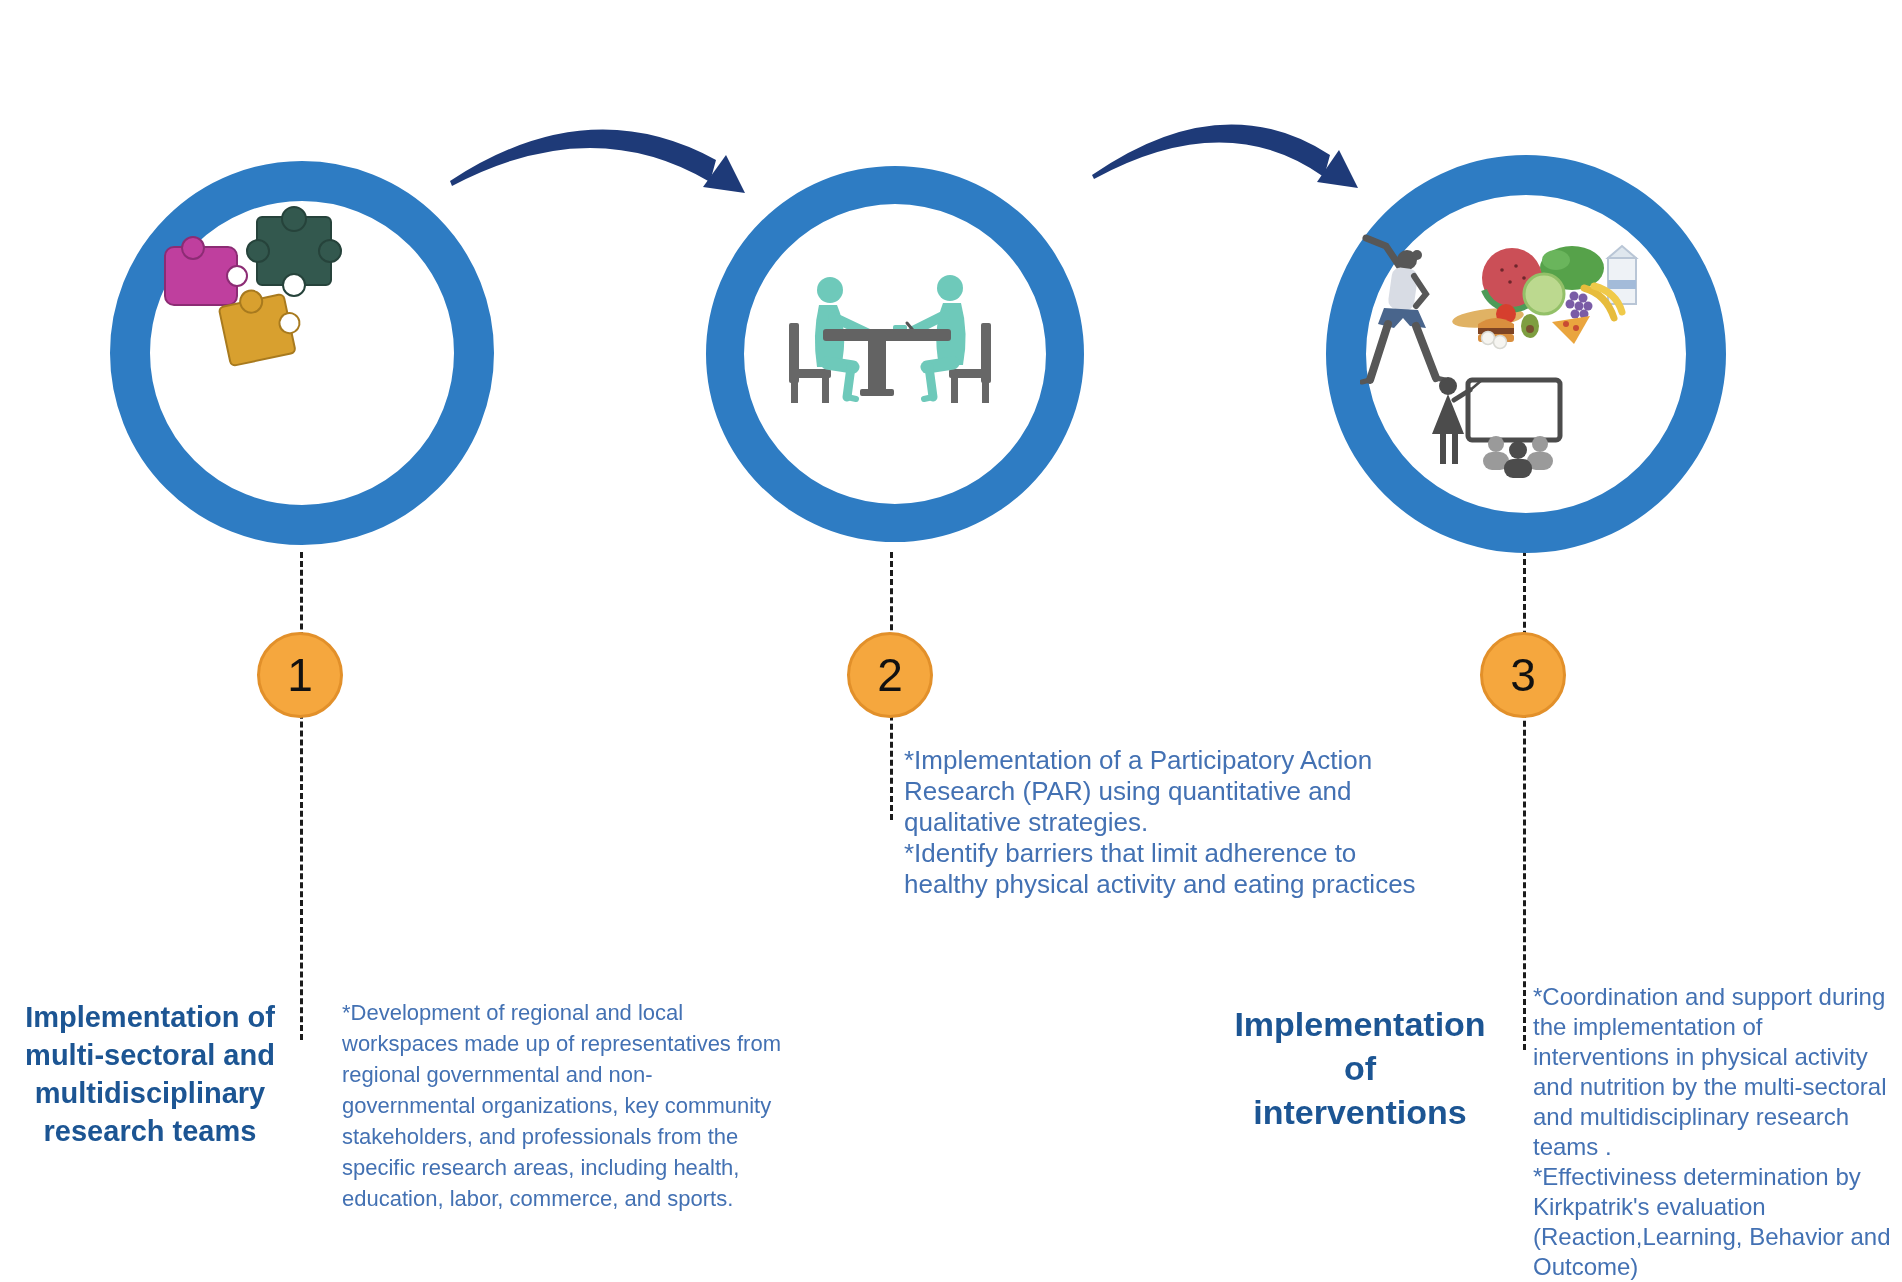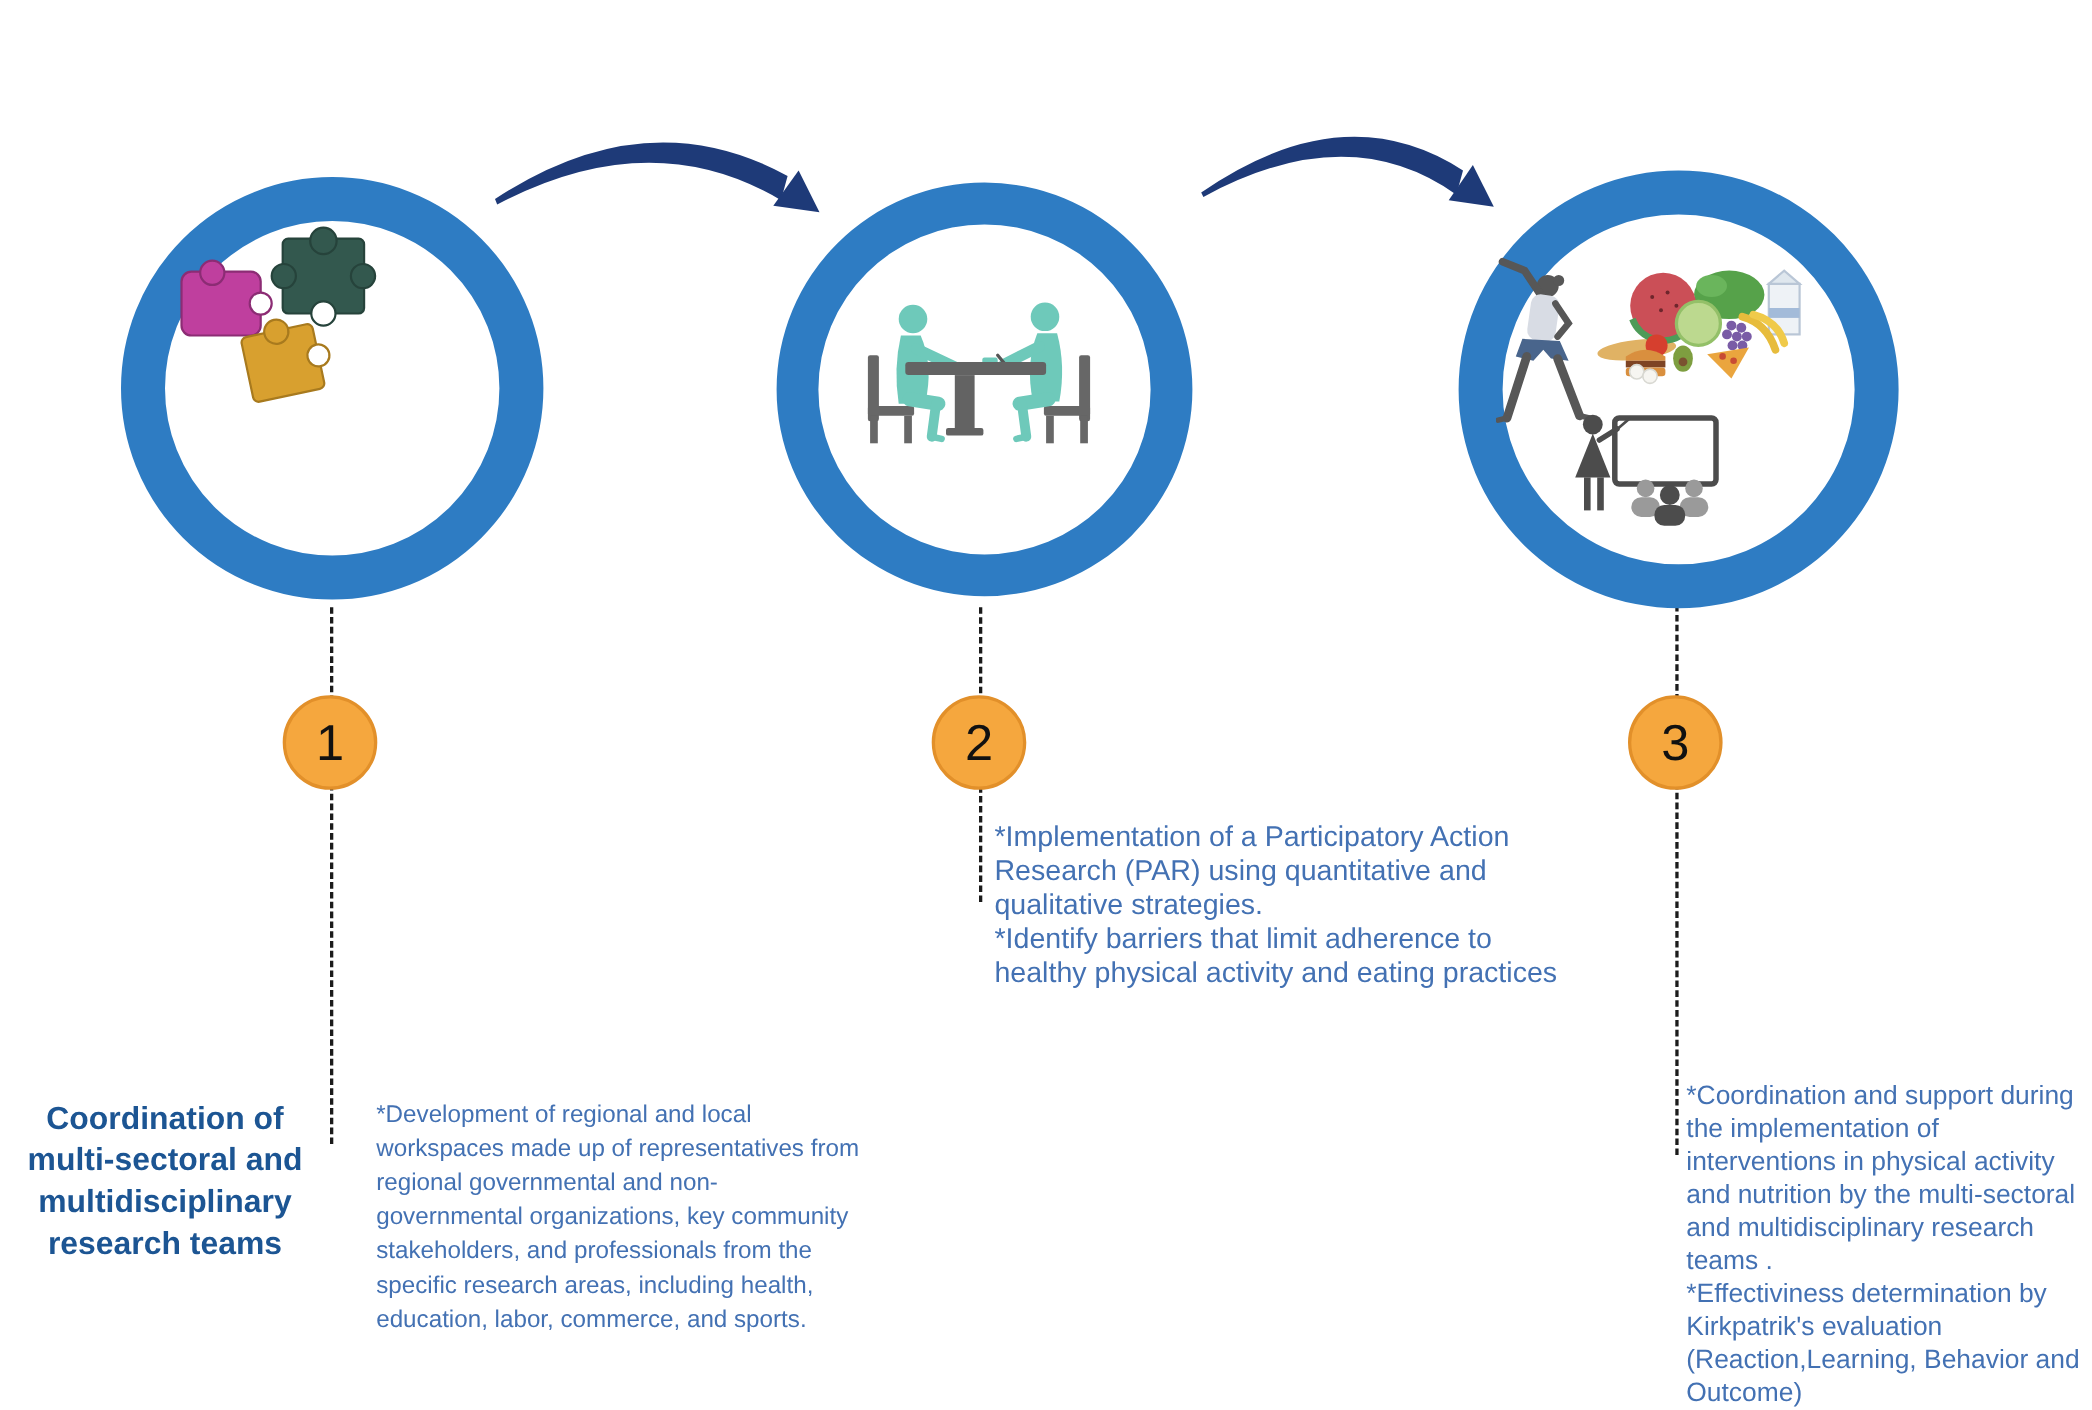--- a/index.html
+++ b/index.html
@@ -207,38 +207,41 @@
   <div class="badge" id="badge1">
     <span>1</span>
   </div>
   <div class="badge" id="badge2">
     <span>2</span>
   </div>
   <div class="badge" id="badge3">
     <span>3</span>
   </div>
 
-  <div class="heading" id="heading1">Coordination of
+  <div class="heading" id="heading1">Implementation of
 multi-sectoral and
 multidisciplinary
 research teams</div>
   <div class="details" id="details1">*Development of regional and local
 workspaces made up of representatives from
 regional governmental and non-
 governmental organizations, key community
 stakeholders, and professionals from the
 specific research areas, including health,
 education, labor, commerce, and sports.</div>
 
   <div class="details" id="details2">*Implementation of a Participatory Action
 Research (PAR) using quantitative and
 qualitative strategies.
 *Identify barriers that limit adherence to
 healthy physical activity and eating practices</div>
 
+  <div class="heading" id="heading3">Implementation
+of
+interventions</div>
   <div class="details" id="details3">*Coordination and support during
 the implementation of
 interventions in physical activity
 and nutrition by the multi-sectoral
 and multidisciplinary research
 teams .
 *Effectiviness determination by
 Kirkpatrik's evaluation
 (Reaction,Learning, Behavior and
 Outcome)</div>

